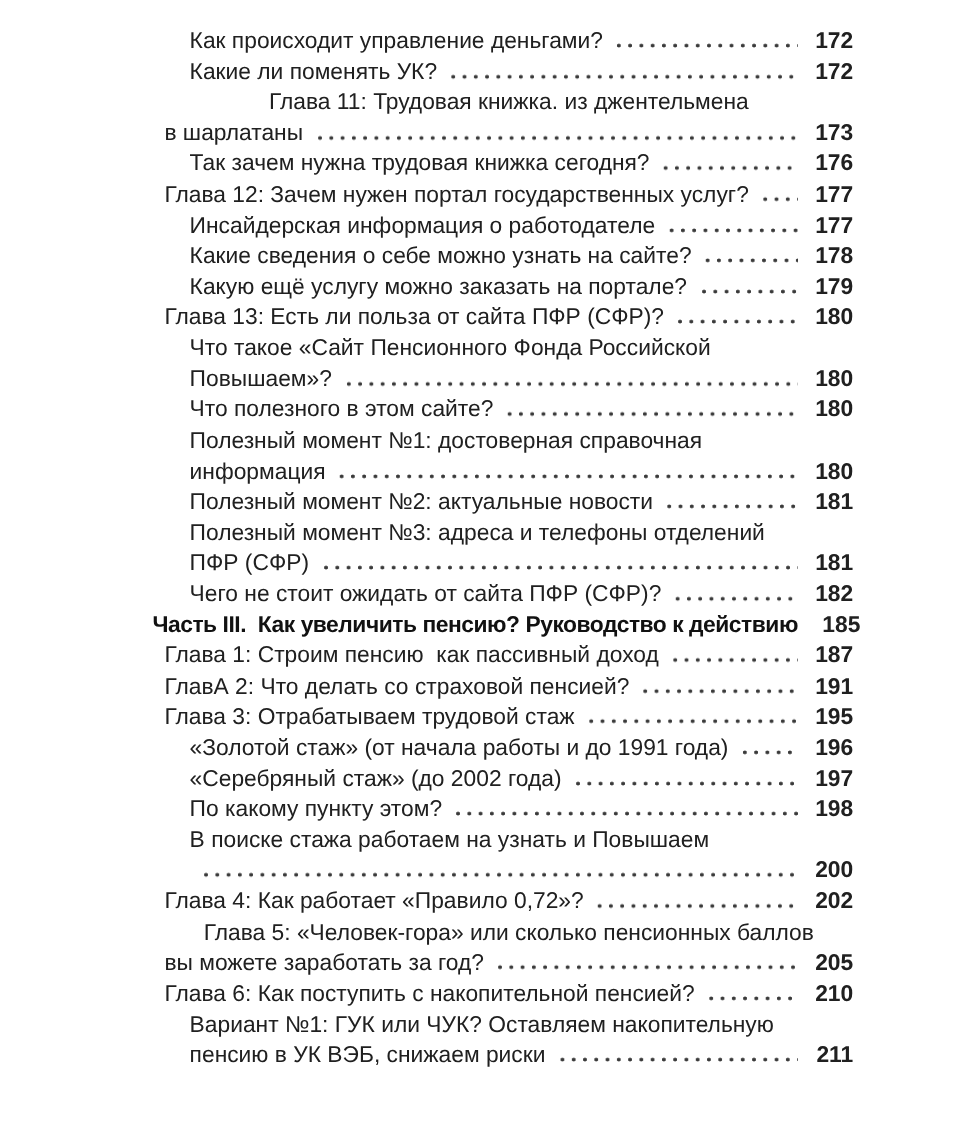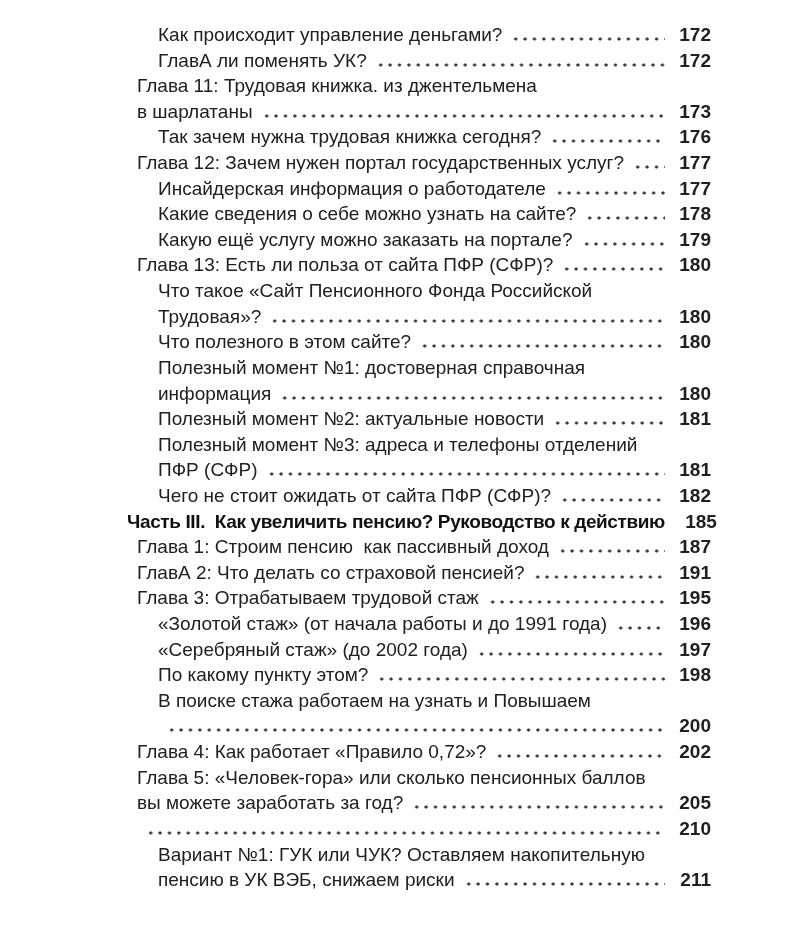--- a/index.html
+++ b/index.html
@@ -31,21 +31,21 @@
     width: 584px;
   }
   .row {
     display: flex;
     align-items: baseline;
     height: 25.62px;
     font-size: 19px;
     line-height: 25.62px;
     white-space: nowrap;
   }
-  .row.chapter { padding-left: 10px; }
+  .row.chapter { padding-left: 10px; justify-content: center; }
   .row.sub     { padding-left: 31px; }
   .row.part .title {
     font-weight: 700;
     color: var(--bold-text);
   }
   .title {
     flex: 0 0 auto;
     white-space: pre;
   }
   .leader {
@@ -71,21 +71,21 @@
 <body>
 
 <div class="book-page">
   <div class="toc" id="toc-list">
       <div class="row sub">
         <span class="title">Как происходит управление деньгами?</span>
         <span class="leader"></span>
         <span class="pagenum">172</span>
       </div>
       <div class="row sub">
-        <span class="title">ГлавА ли поменять УК?</span>
+        <span class="title">Какие ли поменять УК?</span>
         <span class="leader"></span>
         <span class="pagenum">172</span>
       </div>
       <div class="row chapter">
         <span class="title">Глава 11: Трудовая книжка. из джентельмена</span>
       </div>
       <div class="row chapter">
         <span class="title">в шарлатаны</span>
         <span class="leader"></span>
         <span class="pagenum">173</span>
@@ -117,21 +117,21 @@
       </div>
       <div class="row chapter">
         <span class="title">Глава 13: Есть ли польза от сайта ПФР (СФР)?</span>
         <span class="leader"></span>
         <span class="pagenum">180</span>
       </div>
       <div class="row sub">
         <span class="title">Что такое «Сайт Пенсионного Фонда Российской</span>
       </div>
       <div class="row sub">
-        <span class="title">Трудовая»?</span>
+        <span class="title">Повышаем»?</span>
         <span class="leader"></span>
         <span class="pagenum">180</span>
       </div>
       <div class="row sub">
         <span class="title">Что полезного в этом сайте?</span>
         <span class="leader"></span>
         <span class="pagenum">180</span>
       </div>
       <div class="row sub">
         <span class="title">Полезный момент №1: достоверная справочная</span>
@@ -208,20 +208,21 @@
       </div>
       <div class="row chapter">
         <span class="title">Глава 5: «Человек-гора» или сколько пенсионных баллов</span>
       </div>
       <div class="row chapter">
         <span class="title">вы можете заработать за год?</span>
         <span class="leader"></span>
         <span class="pagenum">205</span>
       </div>
       <div class="row chapter">
+        <span class="title">Глава 6: Как поступить с накопительной пенсией?</span>
         <span class="leader"></span>
         <span class="pagenum">210</span>
       </div>
       <div class="row sub">
         <span class="title">Вариант №1: ГУК или ЧУК? Оставляем накопительную</span>
       </div>
       <div class="row sub">
         <span class="title">пенсию в УК ВЭБ, снижаем риски</span>
         <span class="leader"></span>
         <span class="pagenum">211</span>

